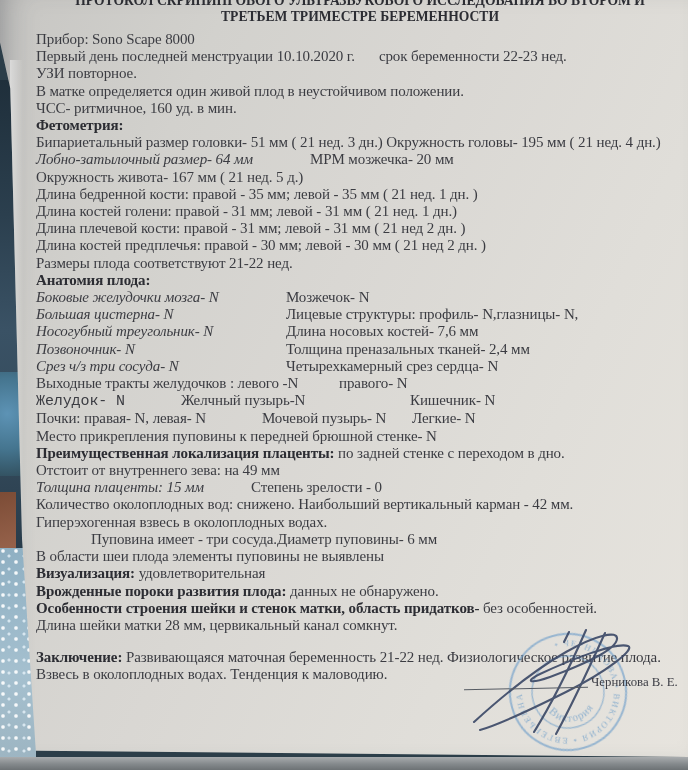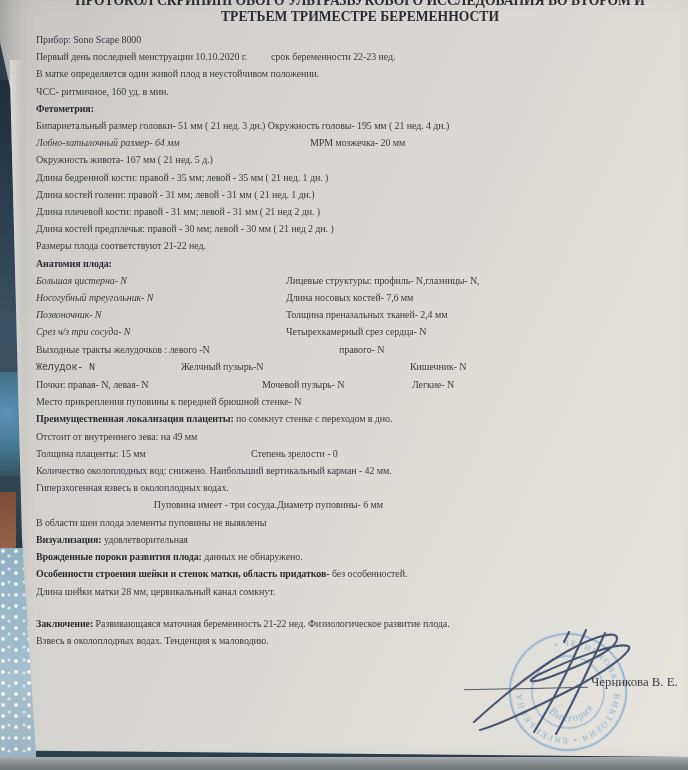--- a/index.html
+++ b/index.html
@@ -22,32 +22,32 @@
     background:linear-gradient(180deg,#a9acae 0%,#84898c 55%,#6d7275 100%);}
   
   .paper{position:absolute;inset:0;
     background:linear-gradient(115deg,#c7c6c3 0%,#d2d1cd 22%,#d9d7d3 45%,#e0ded9 72%,#e7e4de 100%);
     clip-path:polygon(0 0,100% 0,100% 98.3%,5.2% 97.5%,3.2% 70%,1.5% 11.5%,0 5.5%);
     box-shadow:inset 26px 0 34px -24px rgba(55,60,70,.4), inset 0 -18px 26px -20px rgba(80,82,86,.35);}
   .edge-light{position:absolute;left:10px;top:60px;width:13px;height:660px;
     background:linear-gradient(90deg,rgba(255,255,255,.5),rgba(255,255,255,0));}
   
   .content{position:absolute;left:0;top:0;right:0;padding:0 4px 0 36px;color:#3b3c42;}
-  .ln{white-space:nowrap;line-height:17.2px;font-size:10px;letter-spacing:-.1px;}
+  .ln{white-space:nowrap;line-height:17.2px;font-size:15px;letter-spacing:-.1px;}
   .b{font-weight:bold;color:#2c2d33;}
   .title{line-height:16px;font-size:13.6px;text-align:center;font-weight:bold;color:#2c2d33;}
   .title1{margin-top:-7px;}
   .title2{margin-bottom:6px;}
   .w250{display:inline-block;width:250px;font-style:italic;}
   .w303{display:inline-block;width:303px;}
   .w145{display:inline-block;width:145px;font-family:Liberation Mono, monospace;}
   .w229{display:inline-block;width:229px;}
   .w226{display:inline-block;width:226px;}
   .w150{display:inline-block;width:150px;}
-  .w215{display:inline-block;width:215px;}
+  .w215{display:inline-block;width:215px;font-style:italic;}
   .w241{display:inline-block;width:241px;text-align:right;}
   .gap24{display:inline-block;width:24px;}
   .concl{margin-top:15px;}
   
   .stamp{position:absolute;left:498px;top:624px;transform:rotate(-16deg);opacity:.82;filter:blur(.3px);}
   .sig{position:absolute;left:468px;top:626px;}
   .sig-line{position:absolute;left:464px;top:688px;width:124px;height:1.4px;
     background:#565b63;transform:rotate(-1.2deg);}
   .sig-name{position:absolute;left:591px;top:675px;font-size:12.8px;color:#3c3d45;white-space:nowrap;}
 </style>
@@ -64,44 +64,46 @@
 
   <div class="paper">
     <div class="edge-light"></div>
 
     <div class="content">
       <div class="title title1">ПРОТОКОЛ СКРИНИНГОВОГО УЛЬТРАЗВУКОВОГО ИССЛЕДОВАНИЯ ВО ВТОРОМ И</div>
       <div class="title title2">ТРЕТЬЕМ ТРИМЕСТРЕ БЕРЕМЕННОСТИ</div>
 
       <div class="ln">Прибор: Sono Scape 8000</div>
       <div class="ln"><span>Первый день последней менструации 10.10.2020 г.</span><span class="gap24"></span><span>срок беременности  22-23 нед.</span></div>
+      <div class="ln">УЗИ повторное.</div>
       <div class="ln">В матке определяется один  живой плод в неустойчивом положении.</div>
       <div class="ln">ЧСС- ритмичное,  160 уд. в  мин.</div>
 
       <div class="ln b">Фетометрия:</div>
       <div class="ln">Бипариетальный размер головки-  51 мм ( 21 нед. 3 дн.) Окружность головы- 195 мм ( 21 нед. 4 дн.)</div>
       <div class="ln"><span class="w250">Лобно-затылочный размер- 64 мм</span><span class="gap24"></span><span>МРМ мозжечка- 20 мм</span></div>
       <div class="ln">Окружность живота- 167 мм ( 21 нед. 5 д.)</div>
       <div class="ln">Длина бедренной кости: правой -  35 мм; левой - 35 мм ( 21 нед. 1 дн. )</div>
       <div class="ln">Длина костей голени: правой - 31  мм; левой - 31 мм ( 21 нед. 1 дн.)</div>
       <div class="ln">Длина плечевой кости: правой - 31 мм; левой - 31 мм (  21 нед 2 дн. )</div>
       <div class="ln">Длина костей предплечья: правой - 30 мм; левой - 30 мм ( 21 нед 2 дн. )</div>
       <div class="ln">Размеры плода соответствуют 21-22 нед.</div>
 
       <div class="ln b">Анатомия плода:</div>
+      <div class="ln"><span class="w250">Боковые желудочки мозга- N</span><span>Мозжечок- N</span></div>
       <div class="ln"><span class="w250">Большая цистерна-  N</span><span>Лицевые структуры: профиль- N,глазницы- N,</span></div>
       <div class="ln"><span class="w250">Носогубный треугольник- N</span><span>Длина носовых костей- 7,6 мм</span></div>
       <div class="ln"><span class="w250">Позвоночник-  N</span><span>Толщина преназальных тканей-  2,4 мм</span></div>
       <div class="ln"><span class="w250">Срез ч/з три сосуда- N</span><span>Четырехкамерный срез сердца- N</span></div>
       <div class="ln"><span class="w303">Выходные тракты желудочков : левого  -N</span><span>правого- N</span></div>
       <div class="ln"><span class="w145">Желудок- N</span><span class="w229">Желчный пузырь-N</span><span>Кишечник- N</span></div>
       <div class="ln"><span class="w226">Почки: правая- N, левая- N</span><span class="w150">Мочевой пузырь-  N</span><span>Легкие- N</span></div>
       <div class="ln">Место прикрепления пуповины к передней брюшной стенке- N</div>
 
-      <div class="ln"><span class="b">Преимущественная локализация плаценты:</span><span> по сомкнут стенке с переходом в дно.</span></div>
+      <div class="ln"><span class="b">Преимущественная локализация плаценты:</span><span> по задней стенке с переходом в дно.</span></div>
       <div class="ln">Отстоит от внутреннего зева: на 49 мм</div>
       <div class="ln"><span class="w215">Толщина плаценты: 15  мм</span><span>Степень зрелости - 0</span></div>
       <div class="ln">Количество околоплодных вод: снижено. Наибольший вертикальный карман - 42 мм.</div>
       <div class="ln">Гиперэхогенная взвесь в околоплодных водах.</div>
       <div class="ln"><span class="w241">Пуповина имеет - три сосуда.</span><span>Диаметр пуповины-  6 мм</span></div>
       <div class="ln">В области шеи плода элементы пуповины  не выявлены</div>
 
       <div class="ln"><span class="b">Визуализация:</span><span> удовлетворительная</span></div>
       <div class="ln"><span class="b">Врожденные пороки развития плода:</span><span> данных не обнаружено.</span></div>
       <div class="ln"><span class="b">Особенности строения шейки и стенок матки, область придатков-</span><span> без особенностей.</span></div>

